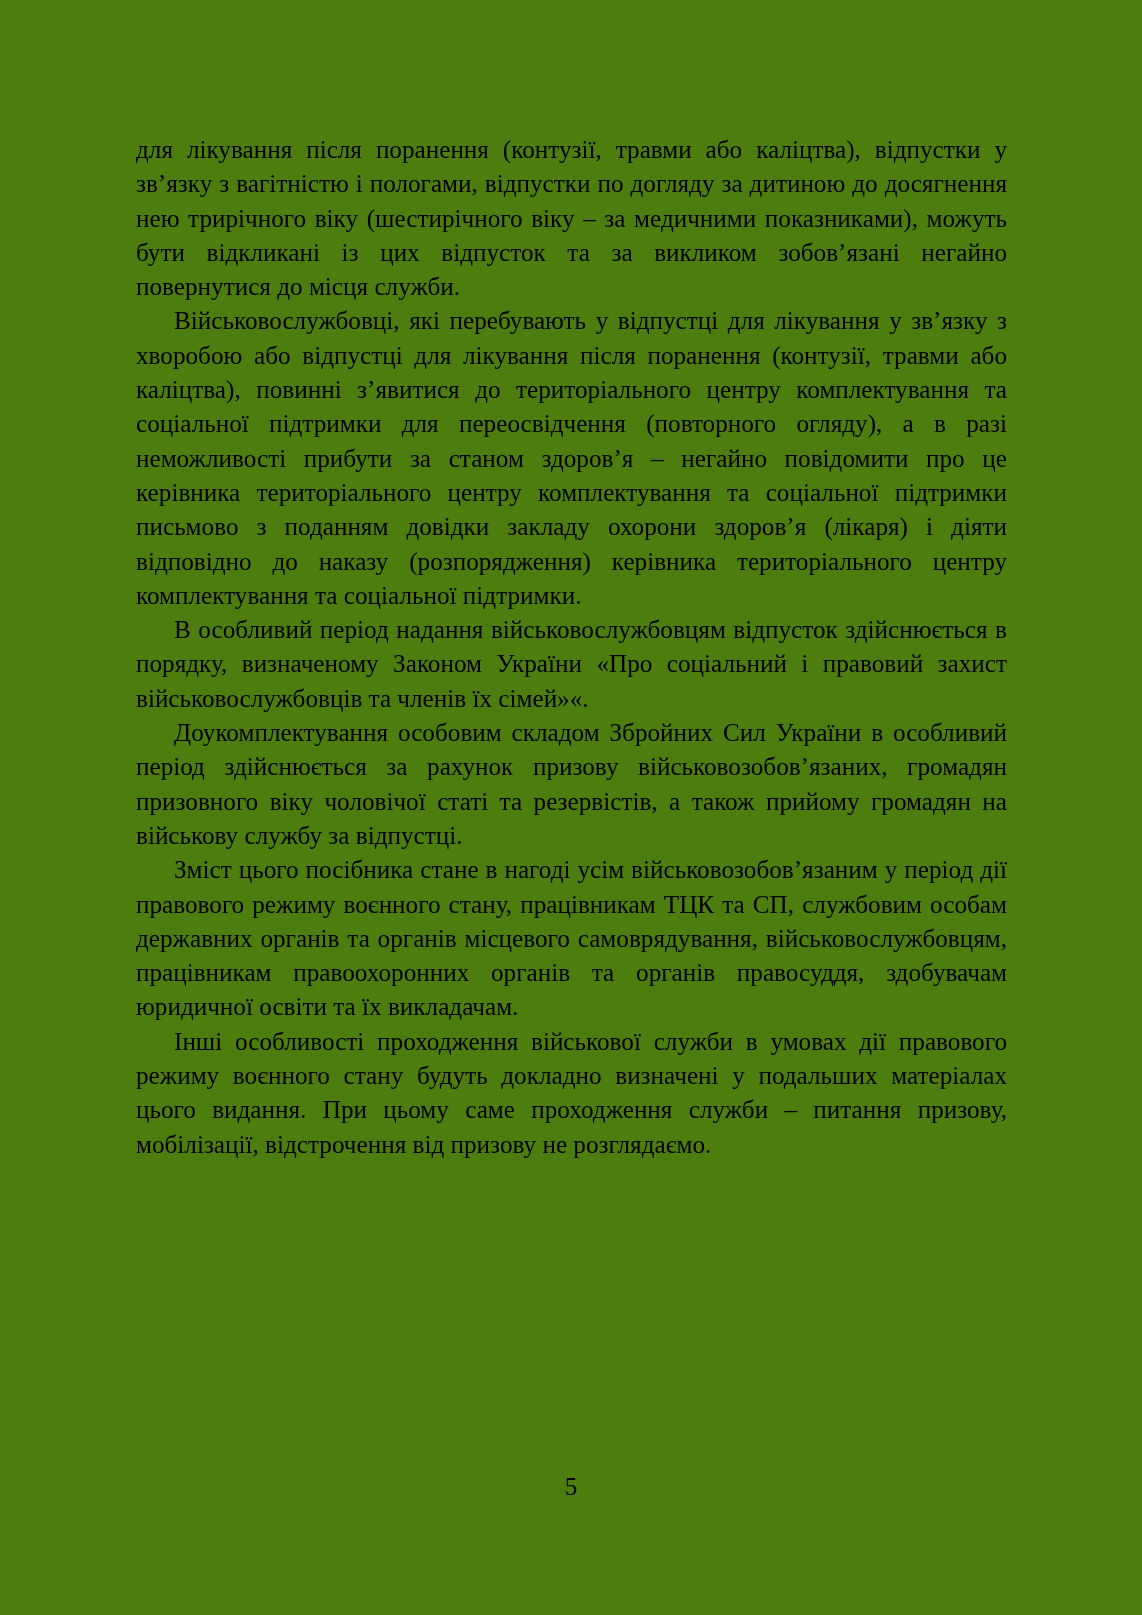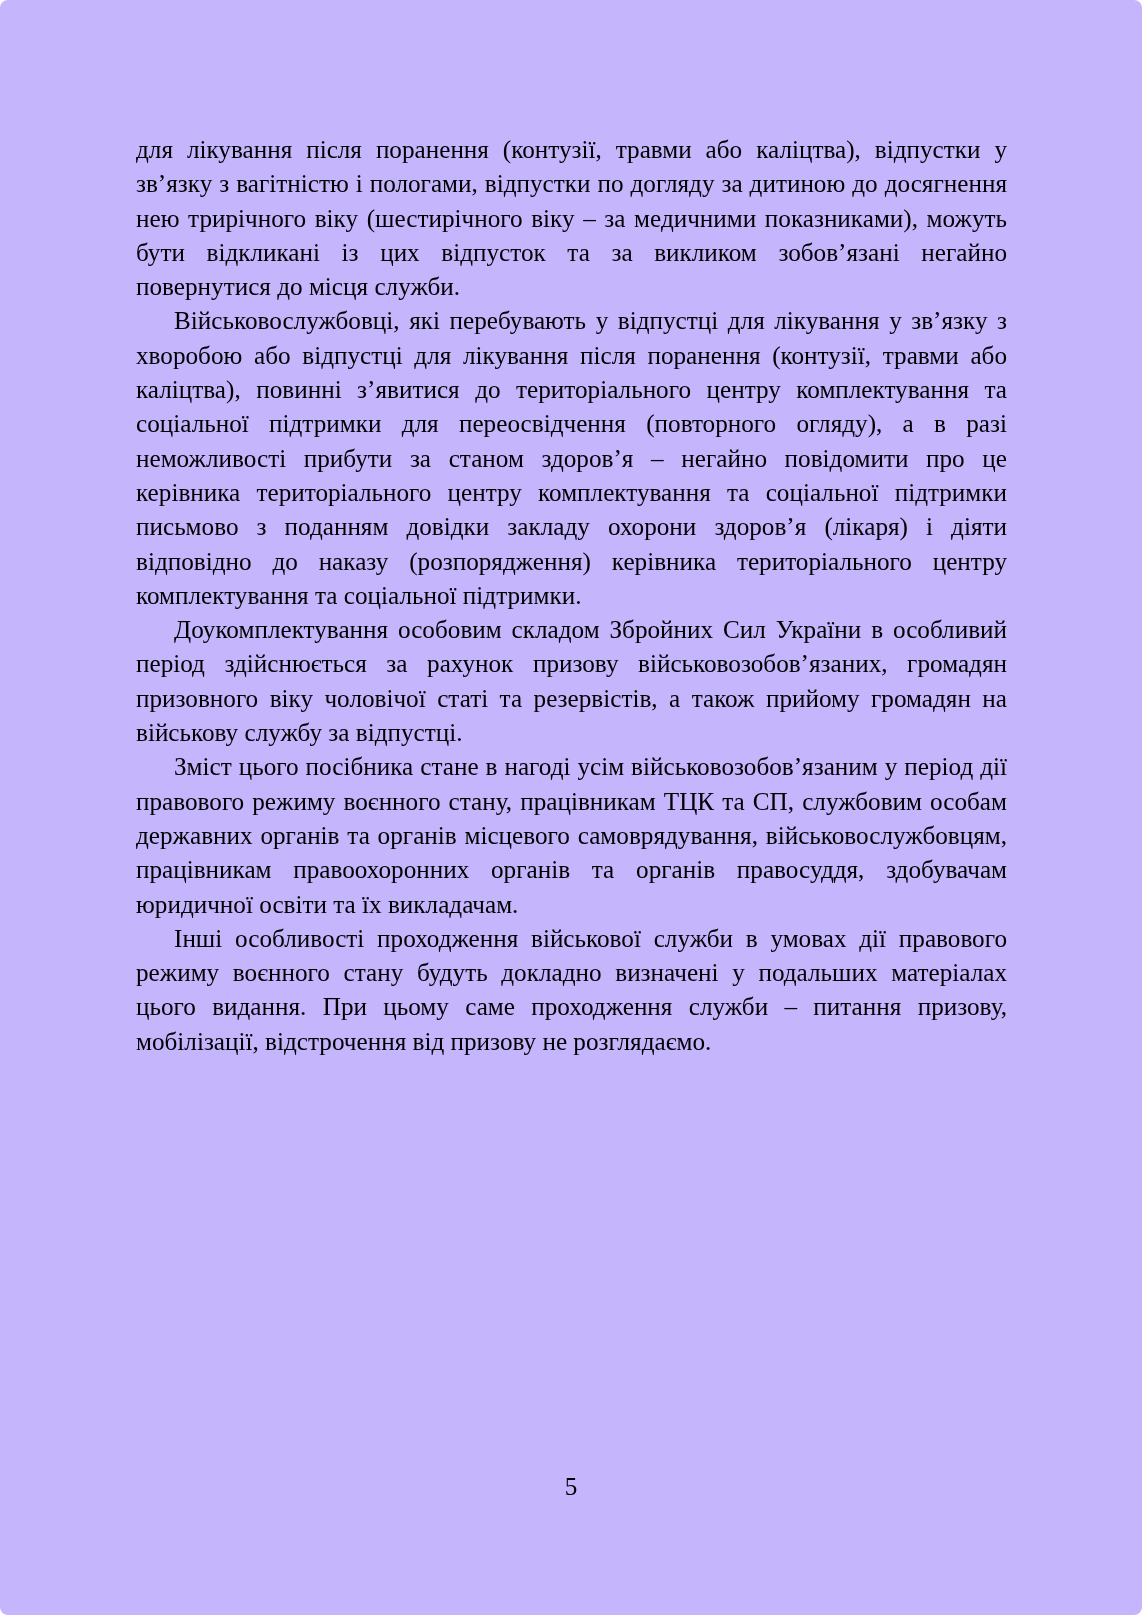--- a/index.html
+++ b/index.html
@@ -9,24 +9,23 @@
     background: #ffffff;
   }
   body {
     font-family: "Liberation Serif", "DejaVu Serif", serif;
     color: #000000;
   }
   .page {
     position: relative;
     width: 1142px;
     height: 1615px;
-    background: #c4b5fd;
+    background: #4d7c0f;
     overflow: hidden;
     box-sizing: border-box;
-    border-radius: 8px;
   }
   .text-block {
     position: absolute;
     left: 136px;
     top: 133px;
     width: 871px;
   }
   .para {
     margin: 0;
     padding: 0;
@@ -53,20 +52,21 @@
   }
 </style>
 </head>
 <body>
 
 <div class="page">
 
   <div class="text-block">
     <p class="para continuation">для лікування після поранення (контузії, травми або каліцтва), відпустки у зв’язку з вагітністю і пологами, відпустки по догляду за дитиною до досягнення нею трирічного віку (шестирічного віку – за медичними показниками), можуть бути відкликані із цих відпусток та за викликом зобов’язані негайно повернутися до місця служби.</p>
     <p class="para">Військовослужбовці, які перебувають у відпустці для лікування у зв’язку з хворобою або відпустці для лікування після поранення (контузії, травми або каліцтва), повинні з’явитися до територіального центру комплектування та соціальної підтримки для переосвідчення (повторного огляду), а в разі неможливості прибути за станом здоров’я – негайно повідомити про це керівника територіального центру комплектування та соціальної підтримки письмово з поданням довідки закладу охорони здоров’я (лікаря) і діяти відповідно до наказу (розпорядження) керівника територіального центру комплектування та соціальної підтримки.</p>
+    <p class="para">В особливий період надання військовослужбовцям відпусток здійснюється в порядку, визначеному Законом України «Про соціальний і правовий захист військовослужбовців та членів їх сімей»«.</p>
     <p class="para">Доукомплектування особовим складом Збройних Сил України в особливий період здійснюється за рахунок призову військовозобов’язаних, громадян призовного віку чоловічої статі та резервістів, а також прийому громадян на військову службу за відпустці.</p>
     <p class="para">Зміст цього посібника стане в нагоді усім військовозобов’язаним у період дії правового режиму воєнного стану, працівникам ТЦК та СП, службовим особам державних органів та органів місцевого самоврядування, військовослужбовцям, працівникам правоохоронних органів та органів правосуддя, здобувачам юридичної освіти та їх викладачам.</p>
     <p class="para">Інші особливості проходження військової служби в умовах дії правового режиму воєнного стану будуть докладно визначені у подальших матеріалах цього видання. При цьому саме проходження служби – питання призову, мобілізації, відстрочення від призову не розглядаємо.</p>
   </div>
 
   <div class="page-number">5</div>
 
 </div>
 
 </body></html>

